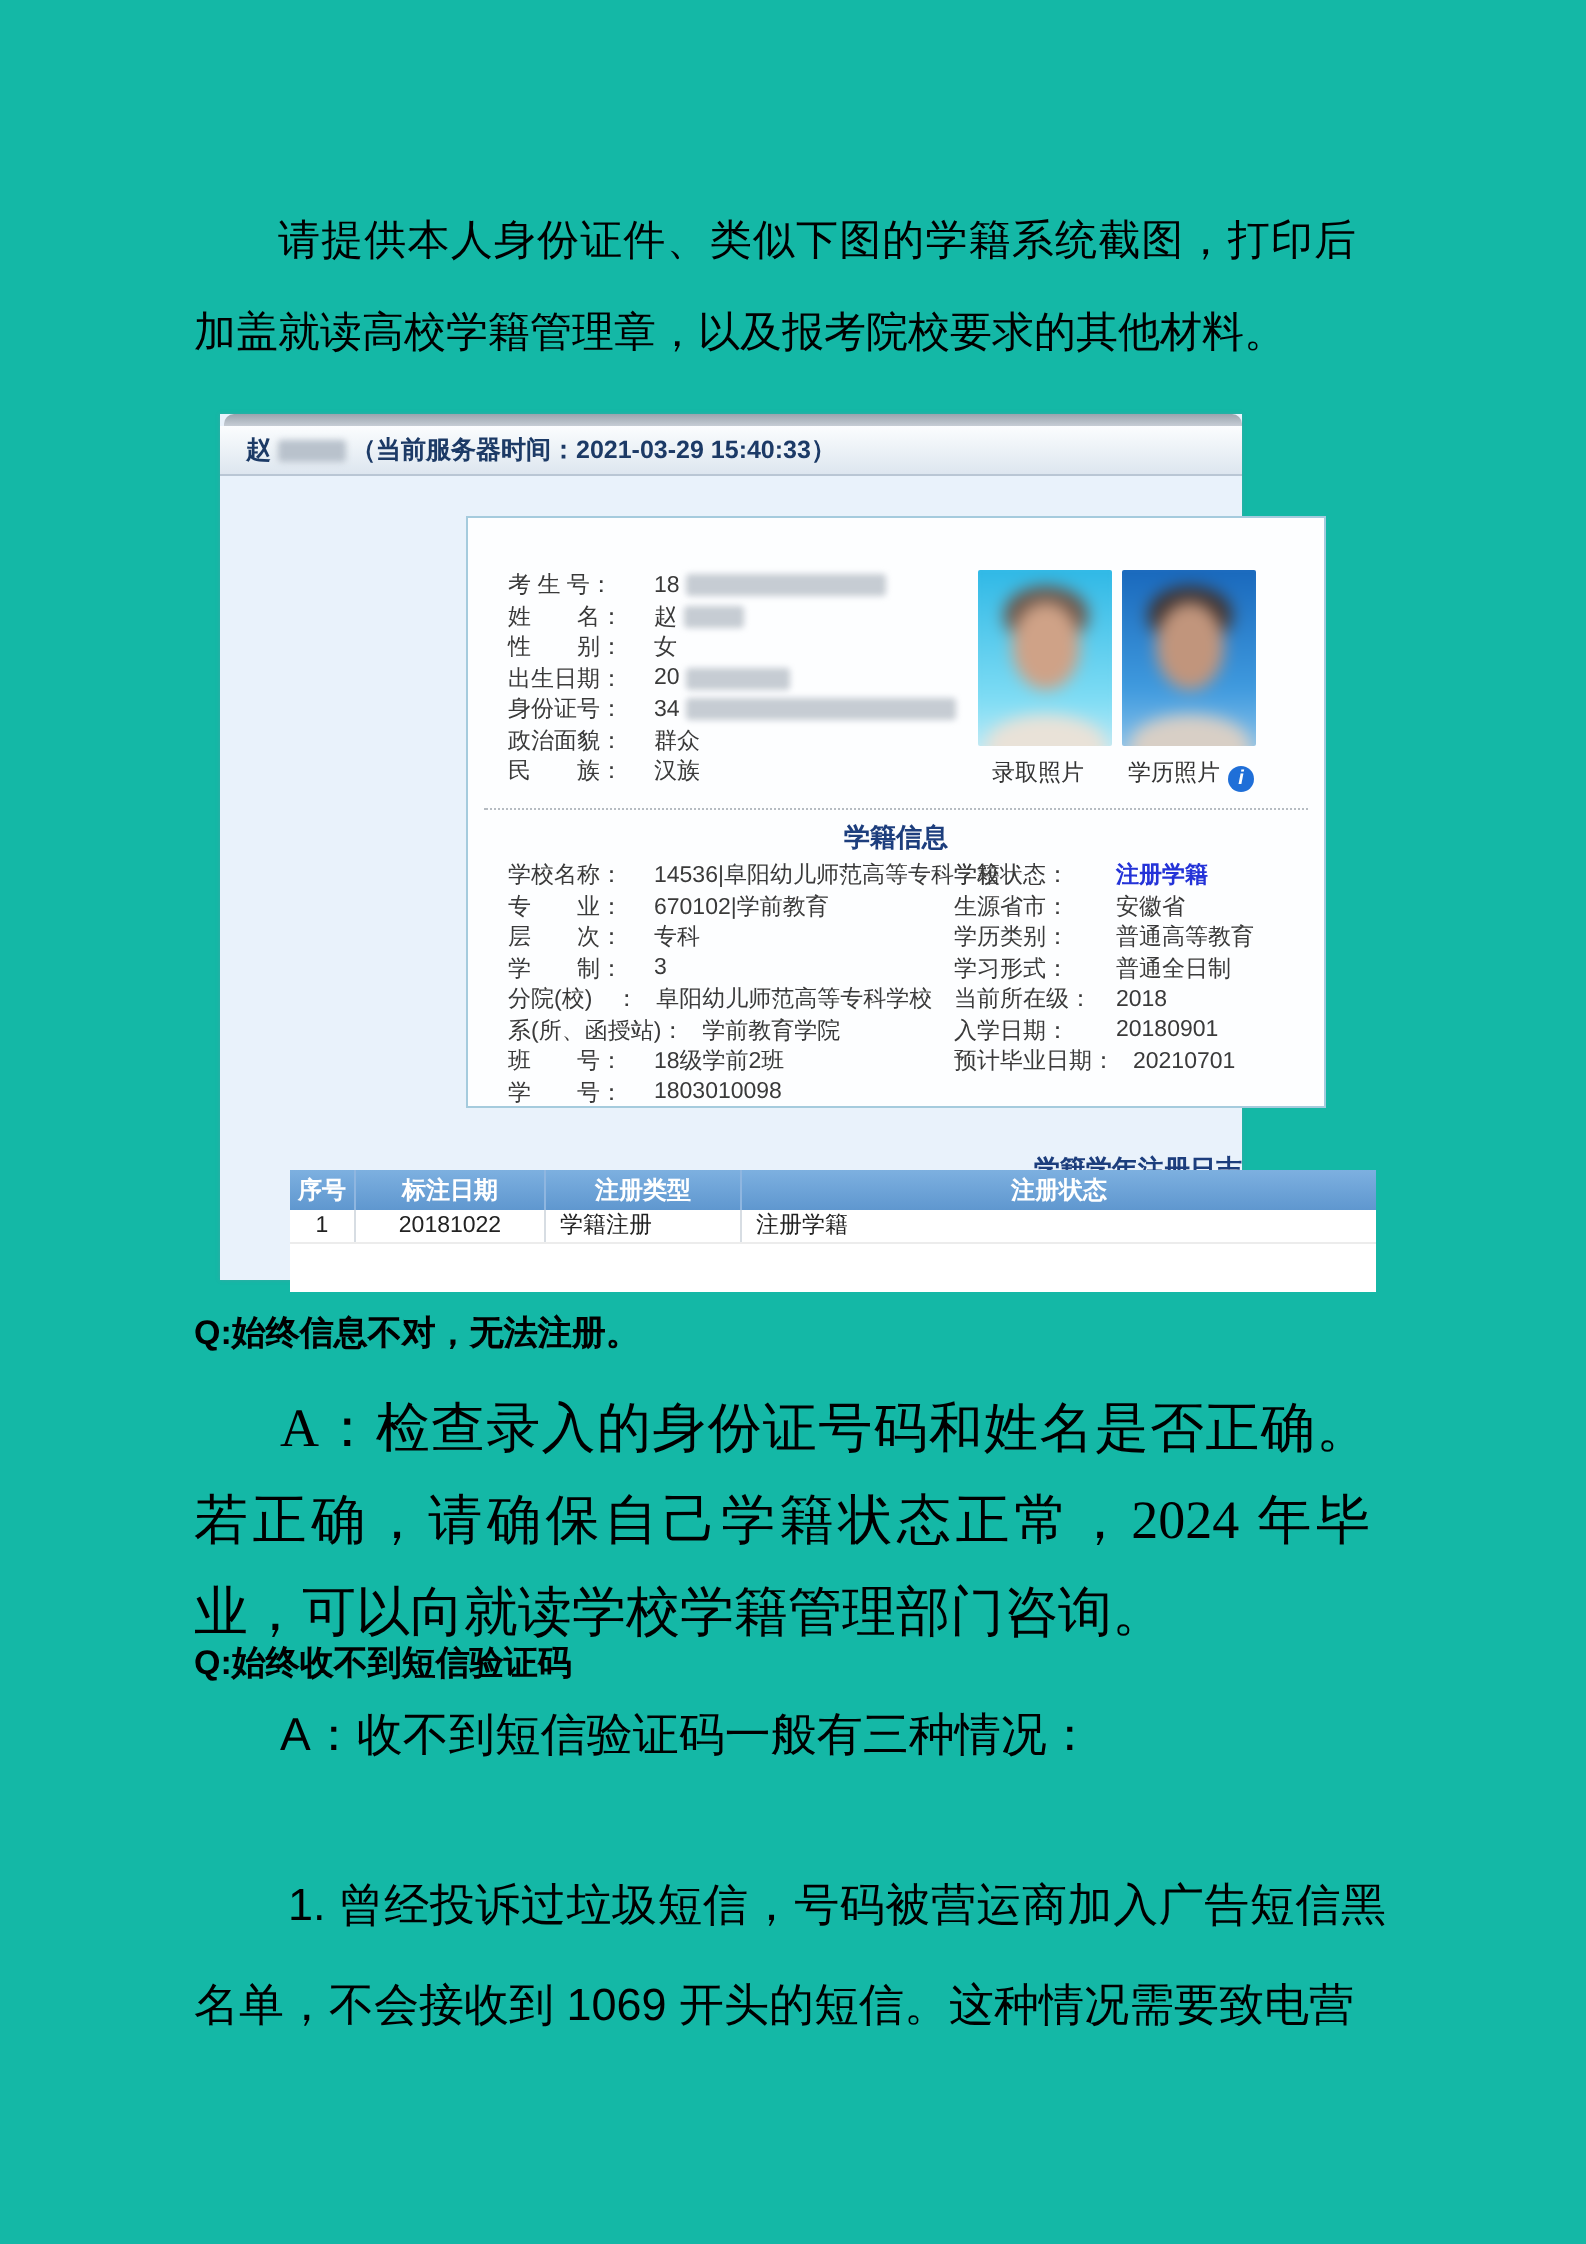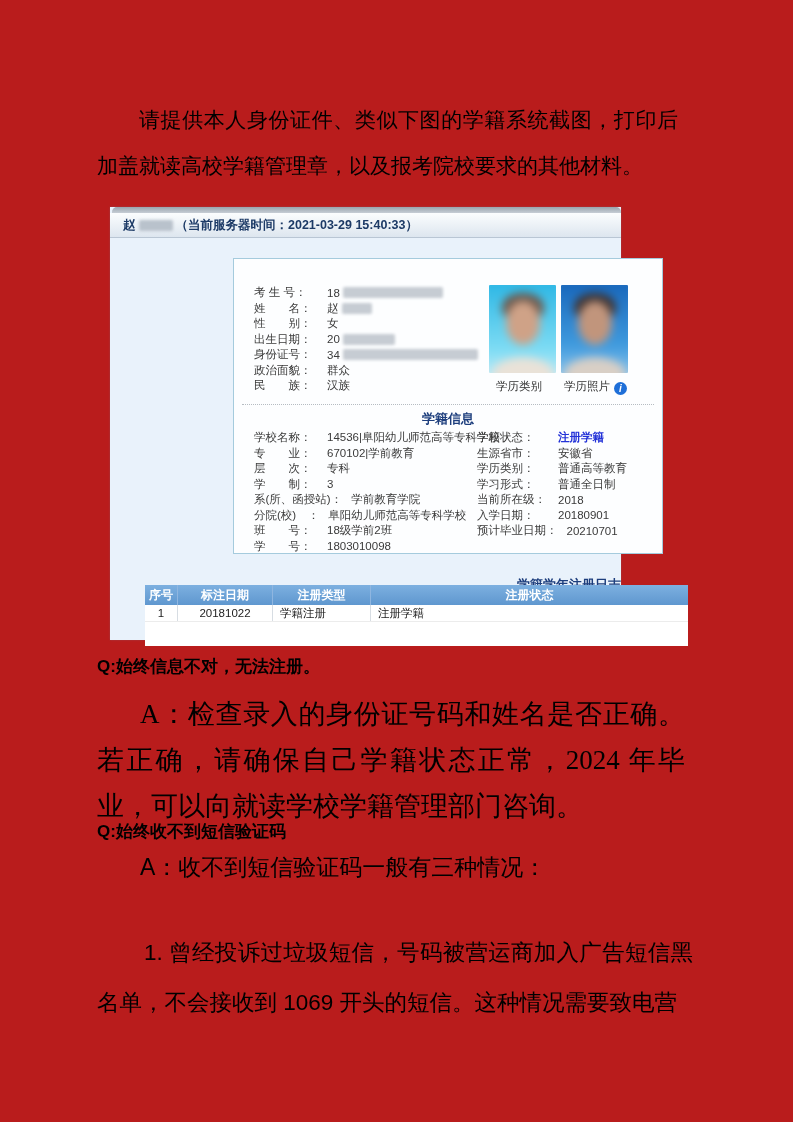--- a/index.html
+++ b/index.html
@@ -1,17 +1,17 @@
 <!DOCTYPE html>
 <html><head>
 <meta charset="utf-8">
 <style>
   * { margin:0; padding:0; box-sizing:border-box; }
   html,body { background:#ffffff; }
-  .page { position:relative; width:793px; height:1122px; background:#b91c1c; overflow:hidden;
+  .page { position:relative; width:793px; height:1122px; background:#14b8a6; overflow:hidden;
           font-family:"Liberation Sans","DejaVu Sans",sans-serif; }
 
   
   .serif-par { position:absolute; font-family:"Liberation Serif","DejaVu Serif",serif;
                color:#000; text-align:justify; }
   .intro { left:97px; top:97px; width:581px; font-size:21px; line-height:46px; text-indent:42px; }
   .q-head { position:absolute; left:97px; font-size:17px; font-weight:bold; color:#000;
             font-family:"Liberation Sans","DejaVu Sans",sans-serif; }
   .a1 { left:97px; top:691px; width:588px; font-size:27px; line-height:46px; text-indent:43px; }
   .a2 { position:absolute; left:140px; top:852px; font-size:23px; color:#000;
@@ -114,35 +114,35 @@
           </div>
       </div>
       <div class="photo p2" style="left:327px;">
         <div class="blurwrap">
             <div class="bg"></div>
             <div class="torso"></div>
             <div class="hair"></div>
             <div class="face"></div>
           </div>
       </div>
-      <div class="photo-label" style="left:262px;">学历类别</div>
+      <div class="photo-label" style="left:262px;">录取照片</div>
       <div class="photo-label" style="left:330px;">
         <span>学历照片</span><span class="info-icon">i</span>
       </div>
 
       <div class="divider"></div>
 
       <div class="sec-title" style="top:151px;text-align:center;">学籍信息</div>
       <div class="fields xl" style="left:20px; top:171px;" id="xj-left">
           <div class="fld"><span class="lbl">学校名称：</span><span class="val">14536|阜阳幼儿师范高等专科学校</span></div>
           <div class="fld"><span class="lbl">专　　业：</span><span class="val">670102|学前教育</span></div>
           <div class="fld"><span class="lbl">层　　次：</span><span class="val">专科</span></div>
           <div class="fld"><span class="lbl">学　　制：</span><span class="val">3</span></div>
+          <div class="fld"><span class="lbl">分院(校)　：</span><span class="val">阜阳幼儿师范高等专科学校</span></div>
           <div class="fld"><span class="lbl">系(所、函授站)：</span><span class="val">学前教育学院</span></div>
-          <div class="fld"><span class="lbl">分院(校)　：</span><span class="val">阜阳幼儿师范高等专科学校</span></div>
           <div class="fld"><span class="lbl">班　　号：</span><span class="val">18级学前2班</span></div>
           <div class="fld"><span class="lbl">学　　号：</span><span class="val">1803010098</span></div>
         </div>
       <div class="fields xr" style="left:243px; top:171px;" id="xj-right">
           <div class="fld"><span class="lbl">学籍状态：</span><span class="val hl">注册学籍</span></div>
           <div class="fld"><span class="lbl">生源省市：</span><span class="val">安徽省</span></div>
           <div class="fld"><span class="lbl">学历类别：</span><span class="val">普通高等教育</span></div>
           <div class="fld"><span class="lbl">学习形式：</span><span class="val">普通全日制</span></div>
           <div class="fld"><span class="lbl">当前所在级：</span><span class="val">2018</span></div>
           <div class="fld"><span class="lbl">入学日期：</span><span class="val">20180901</span></div>

